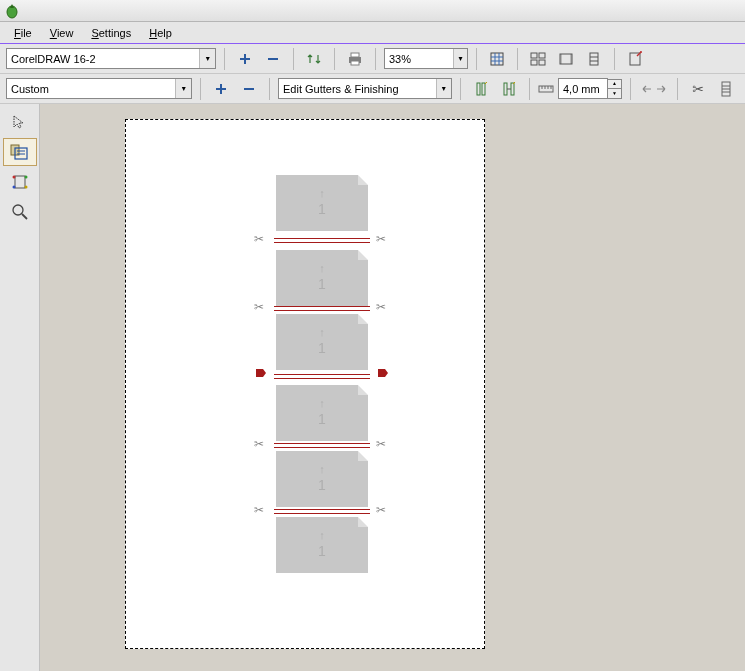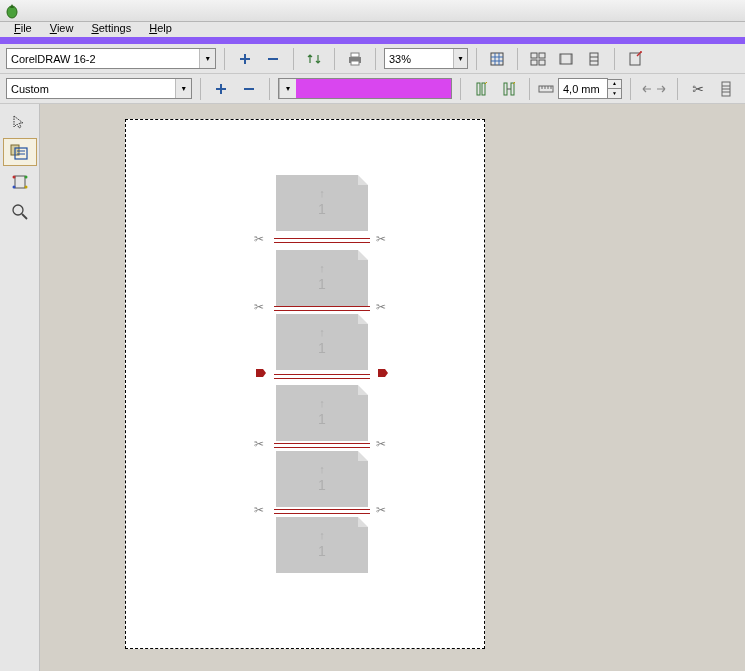--- a/index.html
+++ b/index.html
@@ -1,25 +1,25 @@
 <!DOCTYPE html>
 <html><head>
 <meta charset="utf-8">
 <style>
 *{box-sizing:border-box;margin:0;padding:0;font-family:Tahoma,Arial,sans-serif;font-size:11px;user-select:none}
 body{background:#d4d0c8;width:745px;height:671px;overflow:hidden;position:relative}
 .titlebar{background:linear-gradient(to bottom,#f3f3f3,#e0e0e0);height:22px;display:flex;align-items:center;padding:0 4px;gap:6px;border-bottom:1px solid #b5b5b5}
 .titlebar .logo{width:16px;height:16px;display:flex;align-items:center;justify-content:center}
 .titlebar .title{color:#555}
-.menubar{background:#e6e6e6;height:22px;display:flex;align-items:flex-end;padding:0 6px;gap:2px;border-bottom:7px solid #8b5cf6}
+.menubar{background:#e6e6e6;height:22px;display:flex;align-items:center;padding:0 6px;gap:2px;border-bottom:1px solid #8b5cf6}
 .menubar .menu-item{padding:3px 8px;cursor:default}
 .menubar .underline{text-decoration:underline}
 .toolbar{background:#e6e6e6;height:30px;display:flex;align-items:center;padding:0 6px;gap:4px;border-bottom:1px solid #c8c8c8}
 .sep{width:1px;height:22px;background:#b8b8b8;margin:0 4px}
-.combo{display:flex;align-items:center;height:21px;background:#d946ef;border:1px solid #888}
+.combo{display:flex;align-items:center;height:21px;background:#fde047;border:1px solid #888}
 .combo input{border:none;outline:none;height:100%;padding:0 4px;font-size:11px;width:100%}
 .combo .dd{width:17px;height:100%;background:#e8e8e8;border-left:1px solid #bbb;display:flex;align-items:center;justify-content:center;font-size:8px}
 .btn{width:24px;height:24px;display:flex;align-items:center;justify-content:center;border:1px solid transparent;cursor:default}
 .spinner{display:flex;align-items:center}
 .spinner input{width:50px;height:21px;border:1px solid #888;padding:0 4px;font-size:11px;outline:none}
 .spud{display:flex;flex-direction:column;margin-left:-1px}
 .spud div{width:15px;height:10px;border:1px solid #888;background:#eee;font-size:5px;display:flex;align-items:center;justify-content:center;line-height:1}
 .spud div:last-child{border-top:none}
 .workspace{position:absolute;top:104px;left:0;right:0;bottom:0;display:flex}
 .tooldock{width:40px;background:#e6e6e6;border-right:1px solid #c0c0c0;display:flex;flex-direction:column;align-items:center;padding-top:4px;gap:2px}
@@ -144,20 +144,21 @@
         <path d="M7 2v10M2 7h10" stroke="#2a5aa0" stroke-width="2"></path>
       </svg>
     </div>
   <div class="btn">
       <svg width="14" height="14">
         <path d="M2 7h10" stroke="#2a5aa0" stroke-width="2"></path>
       </svg>
     </div>
   <div class="sep"></div>
   <div class="combo" style="width:174px">
+    <input value="Edit Gutters &amp; Finishing" style="">
     <div class="dd">▾</div>
   </div>
   <div class="sep"></div>
   <div class="btn">
       <svg width="16" height="16">
         <rect x="4" y="2" width="3" height="12" fill="none" stroke="#3a7a3a"></rect>
         <rect x="9" y="2" width="3" height="12" fill="none" stroke="#3a7a3a"></rect>
         <path d="M12 3 l2 -2" stroke="#c0a000"></path>
       </svg>
     </div>

